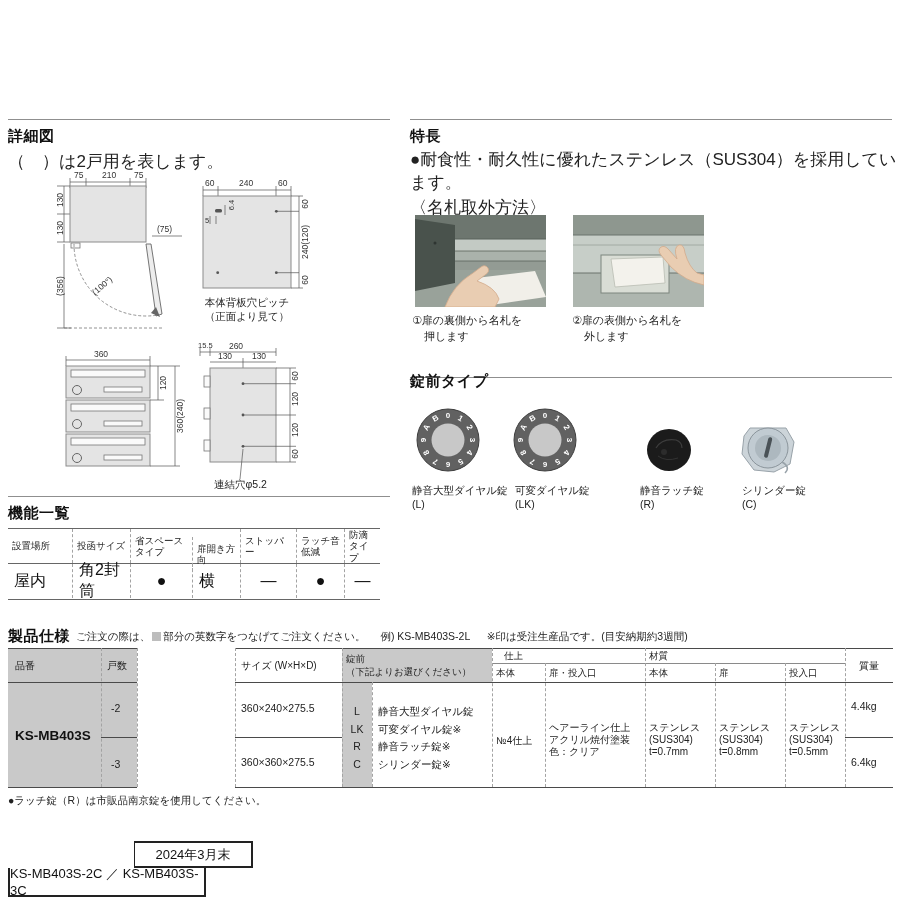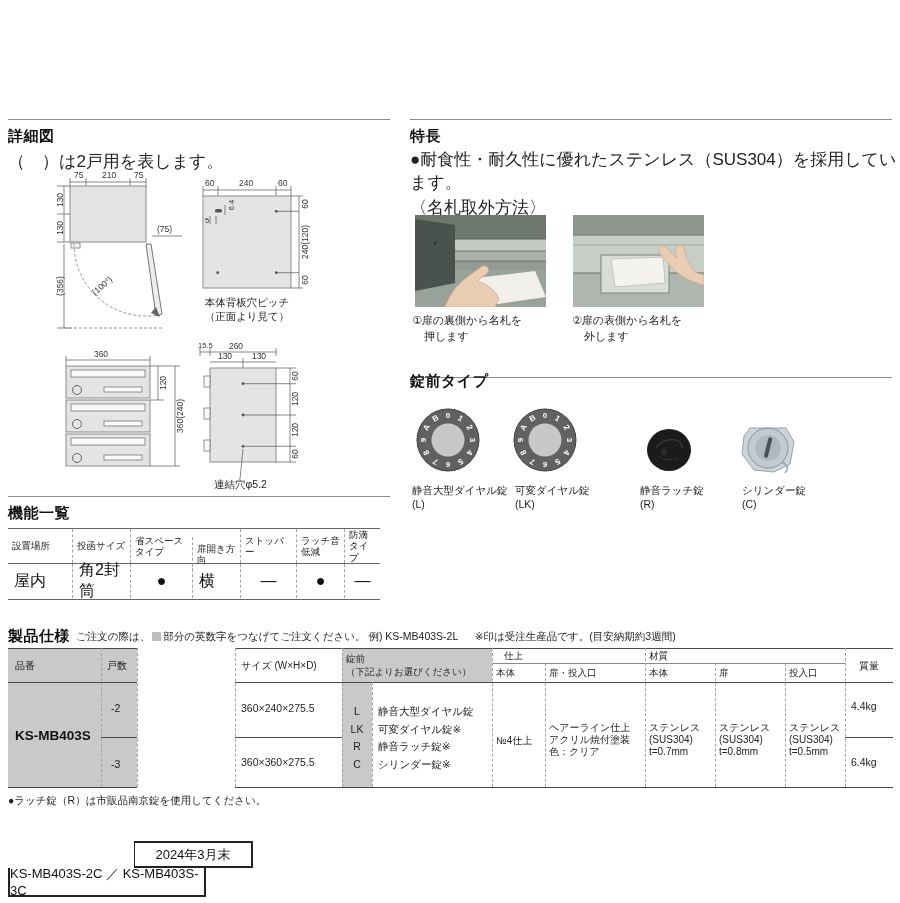--- a/index.html
+++ b/index.html
@@ -313,21 +313,21 @@
     <div class="fcell fval dashL center" style="left:122px; top:35px; width:62px; height:34px;">●</div>
     <div class="fcell fval dashL" style="left:184px; top:35px; width:48px; height:34px;">横</div>
     <div class="fcell fval dashL center" style="left:232px; top:35px; width:56px; height:34px;">―</div>
     <div class="fcell fval dashL center" style="left:288px; top:35px; width:48px; height:34px;">●</div>
     <div class="fcell fval dashL center" style="left:336px; top:35px; width:36px; height:34px;">―</div>
   </div>
 
   <div class="sec-title" style="left:8px; top:627px;">製品仕様</div>
   <div class="txt10" style="left:76px; top:630px;">
     <span>ご注文の際は、</span><span class="sq"></span><span>部分の英数字をつなげてご注文ください。</span>
-    <span style="">例) KS-MB403S-2L</span>
+    <span style="margin-left:12px;">例) KS-MB403S-2L</span>
     <span style="margin-left:14px;">※印は受注生産品です。(目安納期約3週間)</span>
   </div>
 
   <div class="spec">
 
     <div class="grayR" style="left:0; top:0; width:129px; height:139px;"></div>
     <div class="sline" style="left:0; top:0; width:129px;"></div>
     <div class="sline" style="left:0; top:34px; width:129px;"></div>
     <div class="sline" style="left:0; top:139px; width:129px;"></div>
     <div class="svline" style="left:93px; top:0; height:139px;"></div>

